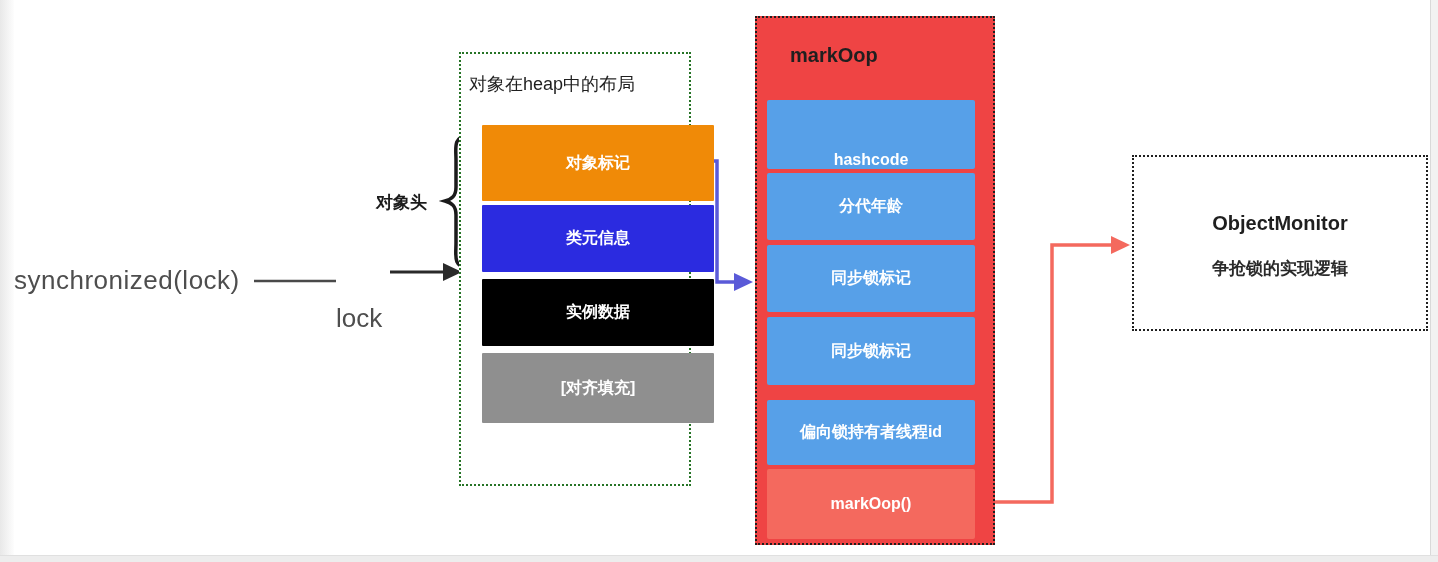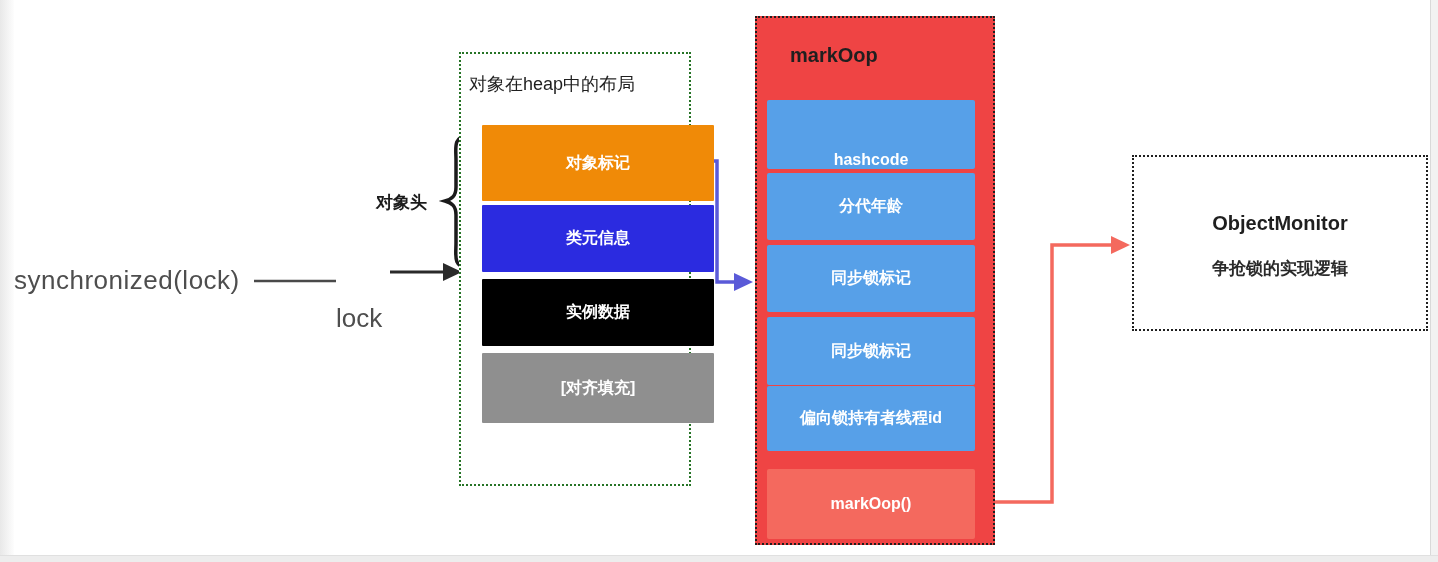--- a/index.html
+++ b/index.html
@@ -138,21 +138,21 @@
     </div>
     <div class="mark-block blk-lightblue" style="top:155px;height:67px;">
       <span>分代年龄</span>
     </div>
     <div class="mark-block blk-lightblue" style="top:227px;height:67px;">
       <span>同步锁标记</span>
     </div>
     <div class="mark-block blk-lightblue" style="top:299px;height:68px;">
       <span>同步锁标记</span>
     </div>
-    <div class="mark-block blk-lightblue" style="top:368px;height:65px;">
+    <div class="mark-block blk-lightblue" style="top:382px;height:65px;">
       <span>偏向锁持有者线程id</span>
     </div>
     <div class="mark-block blk-salmon" style="top:451px;height:70px;">
       <span>markOop()</span>
     </div>
   </div>
 
   <div class="monitor-box">
     <div class="monitor-title">ObjectMonitor</div>
     <div class="monitor-subtitle">争抢锁的实现逻辑</div>

